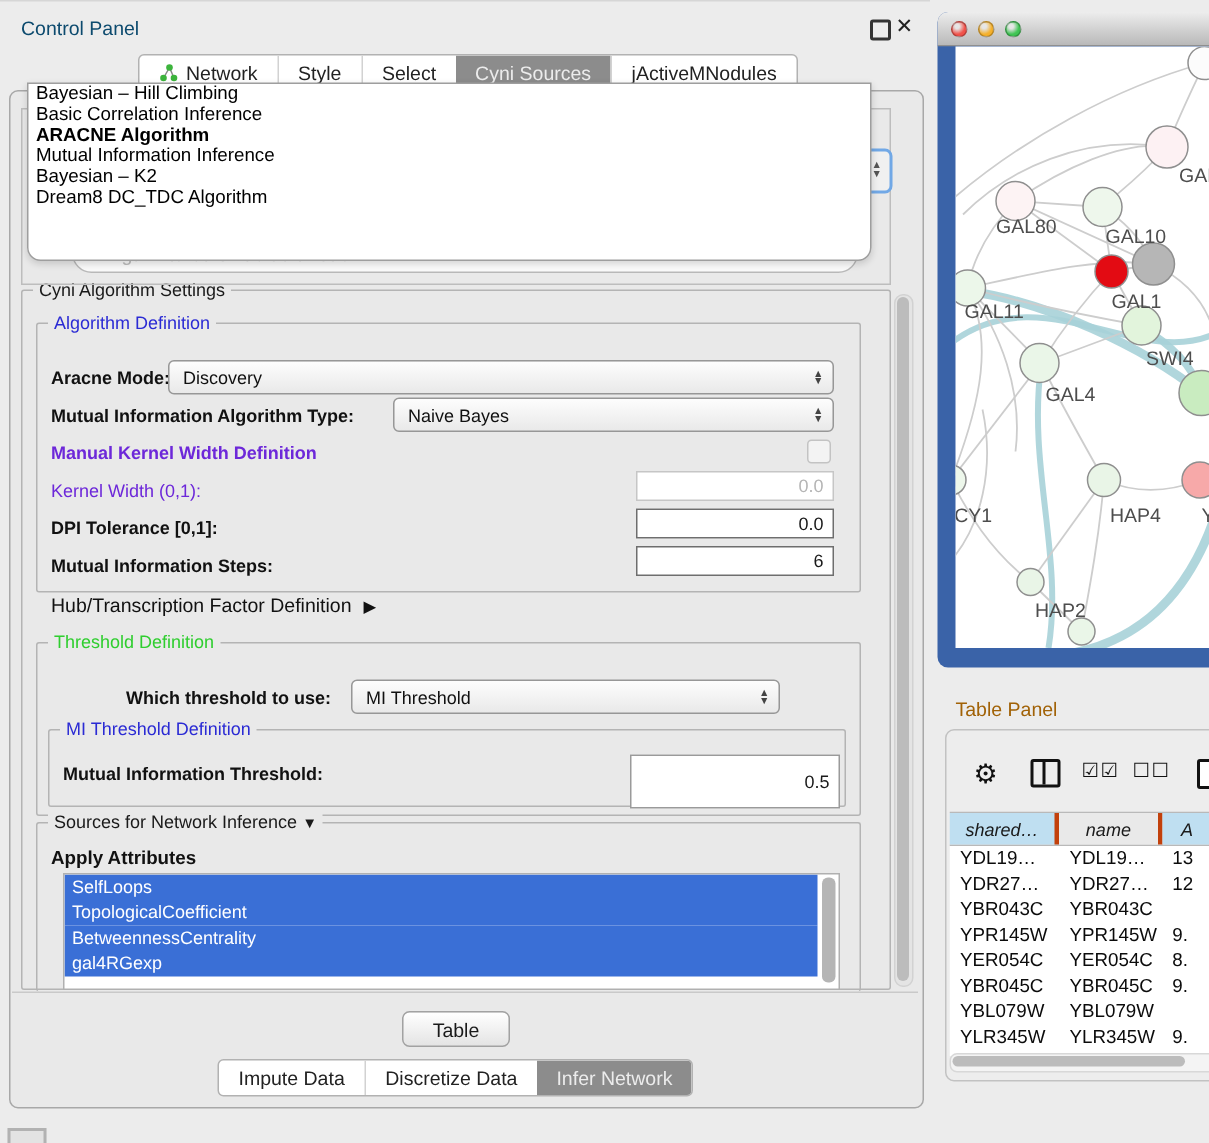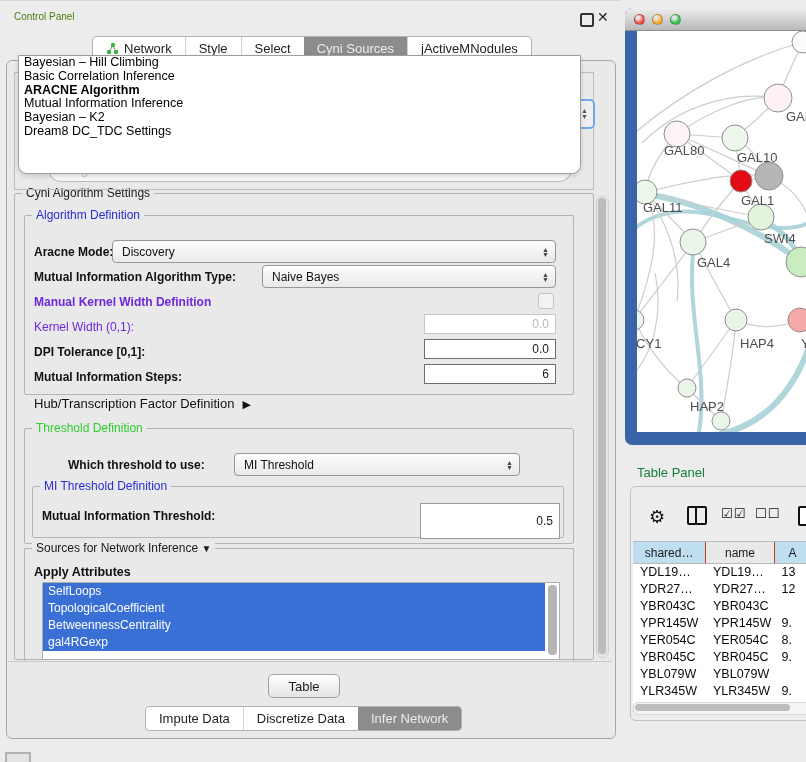--- a/index.html
+++ b/index.html
@@ -1,21 +1,21 @@
 <!DOCTYPE html>
 <html><head>
 <meta charset="utf-8">
 <style>
   html,body{margin:0;padding:0;}
   body{width:806px;height:762px;overflow:hidden;background:#ececec;
        font-family:"Liberation Sans","DejaVu Sans",sans-serif;font-size:12px;color:#1a1a1a;position:relative;}
   .abs{position:absolute;}
   
   #cp-titlebar{left:0;top:0;width:620px;height:32px;background:#ececec;border-top:1px solid #d6d6d6;}
-  #cp-title{left:14px;top:11px;font-size:10px;color:#4d7c0f;}
+  #cp-title{left:14px;top:11px;font-size:13px;color:#0c4a6e;}
   #cp-float{left:580px;top:13px;width:10px;height:10px;border:2px solid #333;border-radius:2px;}
   #cp-close{left:597px;top:9px;font-size:14px;font-weight:bold;color:#222;}
   .tabbar{display:flex;background:#fff;border:1px solid #b2b2b2;border-radius:4px;overflow:hidden;height:23px;}
   .tab{display:flex;align-items:center;gap:5px;padding:0 13px;font-size:13px;color:#222;border-left:1px solid #d2d2d2;white-space:nowrap;}
   .tab:first-child{border-left:none;text-align:right;}
   .tab.active{background:#8c8c8c;color:#ececec;border-left:none;}
   #top-tabs{left:92px;top:36px;}
   #bottom-tabs{left:145px;top:706px;}
   #cp-body{left:6px;top:60px;width:608px;height:677px;background:#e9e9e9;border:1px solid #a8a8a8;border-radius:6px;}
   
@@ -57,32 +57,32 @@
   
   #hub-row{left:34px;top:396px;font-size:13px;color:#111;white-space:nowrap;}
   #hub-arrow{display:inline-block;margin-left:8px;font-size:11px;}
   
   #net-window{left:625px;top:8px;width:190px;height:437px;background:#3a63a8;border-radius:7px 0 0 7px;}
   #net-titlebar{left:0;top:0;width:100%;height:23px;background:linear-gradient(#ededed,#b9b9b9);
                 border-bottom:1px solid #8f8f8f;border-radius:7px 0 0 0;display:flex;align-items:center;padding-left:9px;gap:7px;box-sizing:border-box;}
   .traffic{width:11px;height:11px;border-radius:50%;box-sizing:border-box;}
   #net-canvas{left:12px;top:23px;width:178px;height:401px;background:#fff;overflow:hidden;}
   
-  #tp-title{left:637px;top:465px;font-size:13px;color:#15803d;text-align:right;}
+  #tp-title{left:637px;top:465px;font-size:13px;color:#a16207;text-align:right;}
   #tp-panel{left:630px;top:486px;width:182px;height:233px;background:#ededed;border:1px solid #c2c2c2;border-radius:6px;}
   .tp-icon{position:absolute;top:19px;color:#111;}
   #tp-gear{left:18px;font-size:18px;}
   #tp-cols{left:56px;width:16px;height:15px;border:2px solid #111;border-radius:2px;}
   #tp-cols:before{content:"";position:absolute;left:6px;top:0;width:2px;height:15px;background:#111;}
   #tp-checked{left:90px;font-size:13px;letter-spacing:1px;}
   #tp-unchecked{left:124px;font-size:13px;letter-spacing:1px;}
   #tp-doc{left:167px;width:14px;height:16px;border:2px solid #111;border-radius:2px;background:#fff;}
   #tp-table{left:2px;top:54px;width:178px;overflow:hidden;}
   #tp-header{display:flex;height:21px;border-top:1px solid #b9b9b9;border-bottom:1px solid #b9b9b9;}
-  .th{font-size:12px;display:flex;align-items:center;justify-content:center;border-right:1px solid #c2410c;box-sizing:border-box;overflow:hidden;white-space:nowrap;}
+  .th{font-size:12px;display:flex;align-items:center;justify-content:center;border-right:3px solid #c2410c;box-sizing:border-box;overflow:hidden;white-space:nowrap;font-style:italic;}
   #tp-rows{background:#fff;height:140px;overflow:hidden;}
   .tr{display:flex;height:17px;}
   .td{font-size:12.5px;line-height:17px;padding-left:7px;box-sizing:border-box;overflow:hidden;white-space:nowrap;color:#0b0b0b;}
   #tp-hscroll{left:2px;top:215px;width:176px;height:11px;background:#f4f4f4;border:1px solid #d8d8d8;border-radius:5px;}
   #tp-hthumb{position:absolute;left:1px;top:1px;width:155px;height:7px;background:#bcbcbc;border-radius:4px;}
   
   #mini-icon{left:5px;top:752px;width:22px;height:16px;border:2px solid #b2b2b2;background:#e3e3e3;}
   svg text{font-family:"Liberation Sans","DejaVu Sans",sans-serif;}
 </style>
 </head>
@@ -129,21 +129,21 @@
     <span>▼</span>
   </div>
 
 <div class="abs" id="algo-popup">
   <div id="algo-options">
       <div class="algo-item">Bayesian – Hill Climbing</div>
       <div class="algo-item">Basic Correlation Inference</div>
       <div class="algo-item bold">ARACNE Algorithm</div>
       <div class="algo-item">Mutual Information Inference</div>
       <div class="algo-item">Bayesian – K2</div>
-      <div class="algo-item">Dream8 DC_TDC Settings</div>
+      <div class="algo-item">Dream8 DC_TDC Algorithm</div>
     </div>
 </div>
 
 <div class="group" style="left:14px;top:193px;width:578px;height:465px;">
   <span class="legend">Cyni Algorithm Settings</span>
 </div>
 <div class="abs vscroll" style="left:596px;top:196px;width:11px;height:460px;">
   <div class="vthumb" style="top:1px;width:8px;height:456px;"></div>
 </div>
 
@@ -181,21 +181,21 @@
   <span>6</span>
 </div>
 
 <span class="abs" id="hub-row">
   <span>Hub/Transcription Factor Definition</span><span id="hub-arrow">▶</span>
 </span>
 
 <div class="group" style="left:24px;top:428px;width:548px;height:114px;">
   <span class="legend green">Threshold Definition</span>
 </div>
-<span class="lbl" style="left:68px;top:458px;">Which threshold to use:</span>
+<span class="lbl" style="left:84px;top:458px;">Which threshold to use:</span>
 <div class="combo" style="left:234px;top:453px;width:286px;height:23px;">
   <span>MI Threshold</span>
   <span class="stepper">
       <span>▲</span>
       <span>▼</span>
     </span>
 </div>
 <div class="group" style="left:32px;top:486px;width:530px;height:50px;">
   <span class="legend blue">MI Threshold Definition</span>
 </div>

